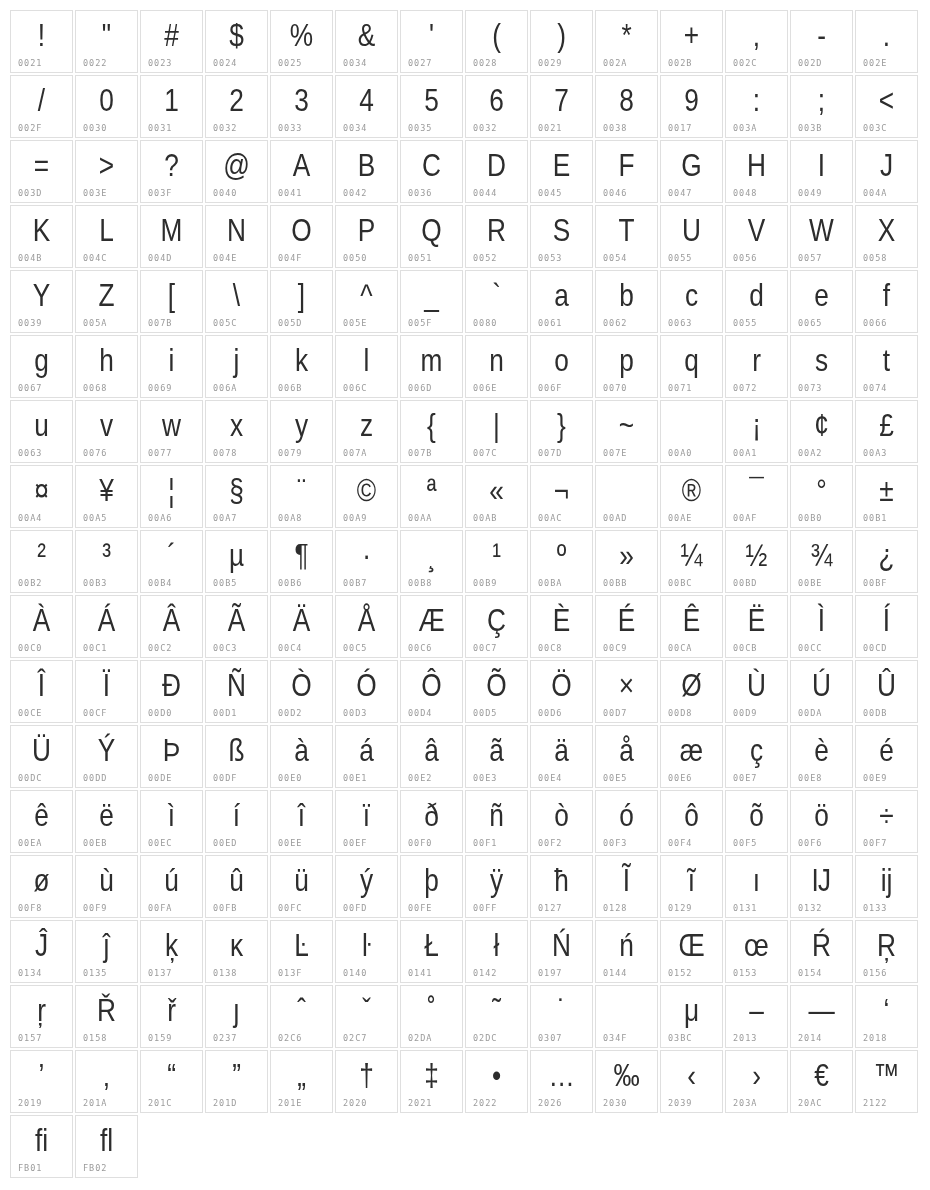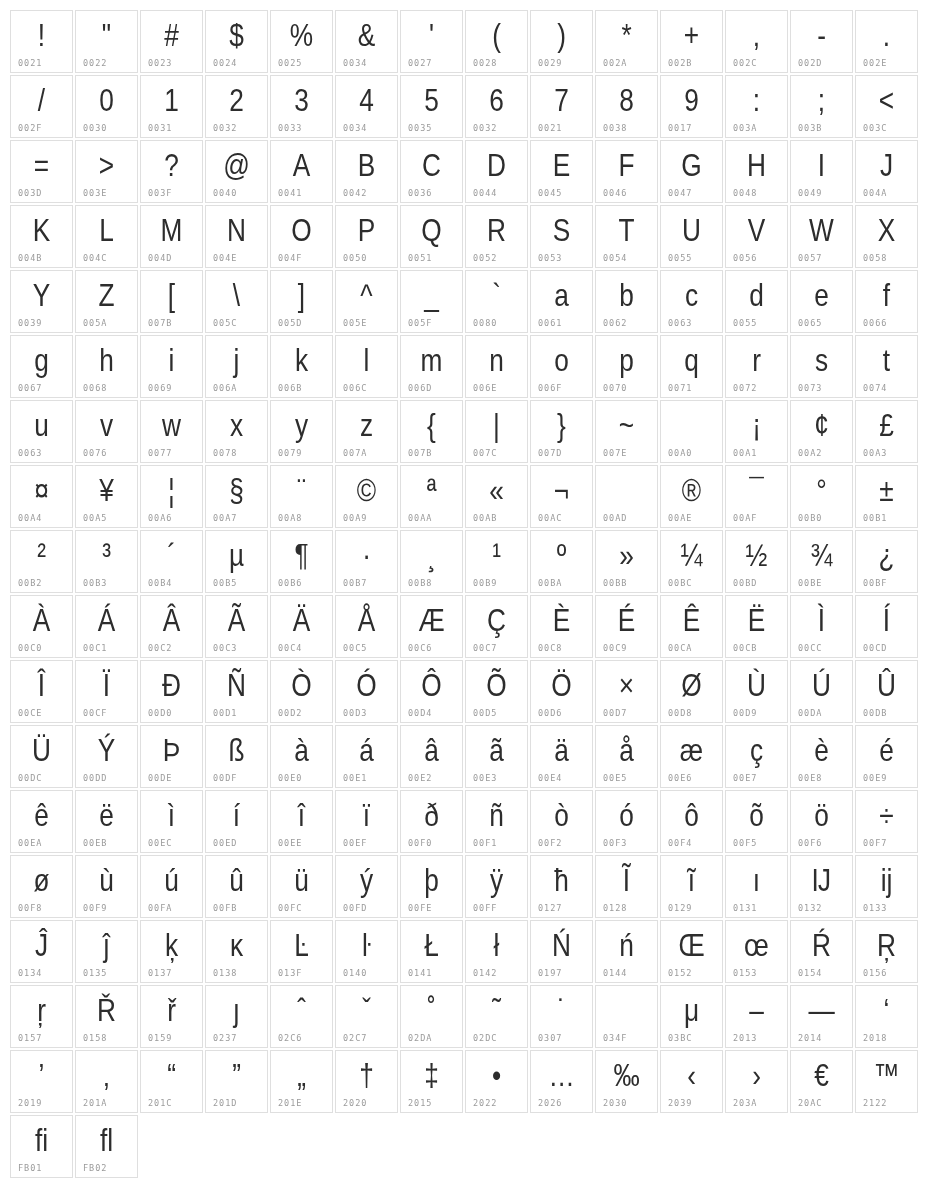--- a/index.html
+++ b/index.html
@@ -973,21 +973,21 @@
     <div class="cell">
       <div class="glyph">„</div>
       <div class="code">201E</div>
     </div>
     <div class="cell">
       <div class="glyph">†</div>
       <div class="code">2020</div>
     </div>
     <div class="cell">
       <div class="glyph">‡</div>
-      <div class="code">2015</div>
+      <div class="code">2021</div>
     </div>
     <div class="cell">
       <div class="glyph">•</div>
       <div class="code">2022</div>
     </div>
     <div class="cell">
       <div class="glyph">…</div>
       <div class="code">2026</div>
     </div>
     <div class="cell">

